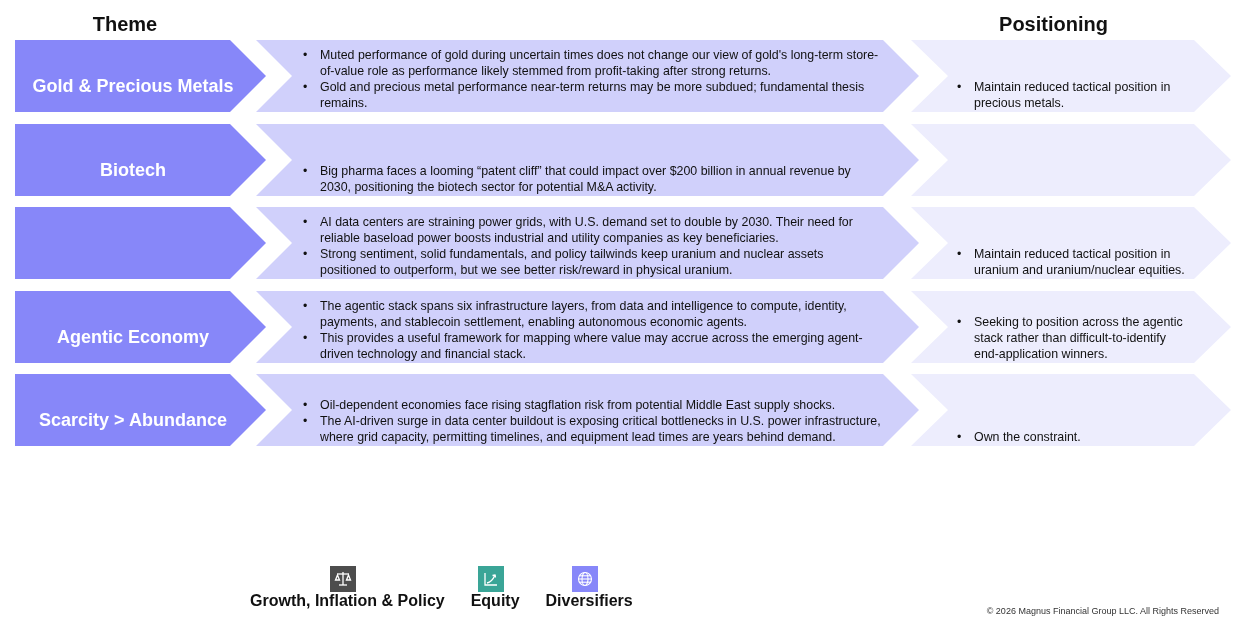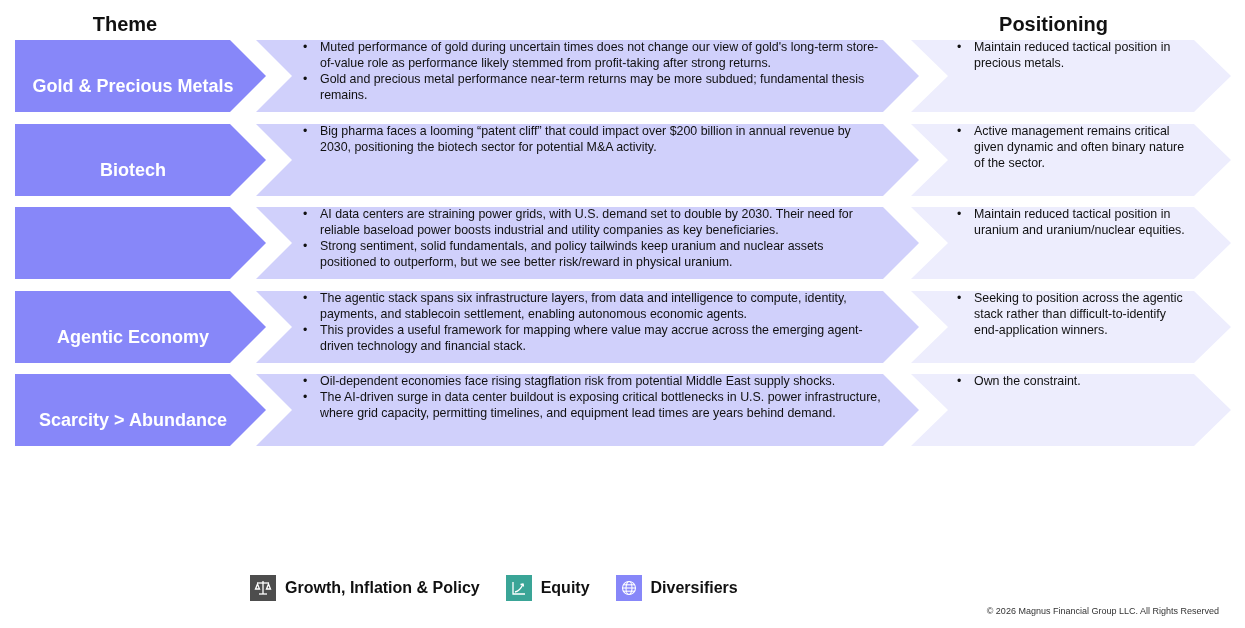--- a/index.html
+++ b/index.html
@@ -9,28 +9,28 @@
   .row { position:absolute; left:0; width:1245px; height:72px; }
   .shape { position:absolute; top:0; height:72px; }
   .theme { left:15px; width:251px; background:#8787f9;
            clip-path:polygon(0 0, 215px 0, 251px 36px, 215px 72px, 0 72px); }
   .theme-label { position:absolute; left:15px; width:236px; top:0; height:92px; display:flex; align-items:center; justify-content:center;
                  color:#fff; font-weight:bold; font-size:18px; }
   .comm { left:256px; width:663px; background:#d0d0fb;
           clip-path:polygon(0 0, 627px 0, 663px 36px, 627px 72px, 0 72px, 36px 36px); }
   .pos { left:911px; width:320px; background:#ededfd;
          clip-path:polygon(0 0, 283px 0, 320px 36px, 283px 72px, 0 72px, 37px 36px); }
-  .text { position:absolute; top:0; height:72px; display:flex; align-items:flex-start; font-size:12.4px; line-height:15.9px; color:#111; }
+  .text { position:absolute; top:0; height:72px; display:flex; align-items:flex-end; font-size:12.4px; line-height:15.9px; color:#111; }
   .comm-text { left:303px; width:580px; }
   .pos-text { left:957px; width:232px; }
   ul { margin:0; padding:0; list-style:none; }
   li { position:relative; padding-left:17px; }
   li::before { content:"\2022"; position:absolute; left:0; top:0; }
   .legend { position:absolute; top:575px; left:250px; height:26px; display:flex; align-items:center; }
-  .leg-item { display:flex; align-items:center; margin-right:26px; }
+  .leg-item { display:flex; align-items:center; margin-right:26px;flex-direction:column; }
   .leg-icon { width:26px; height:26px; display:flex; align-items:center; justify-content:center; margin-right:9px; }
   .leg-label { font-weight:bold; font-size:16px; }
   .copyright { position:absolute; top:606px; right:26px; font-size:9px; color:#333; }
 </style>
 </head>
 <body>
 
 <div class="hdr" style="left:15px;width:220px;">Theme</div>
 <div class="hdr" style="left:256px;width:630px;margin-top:24px;">Commentary</div>
 <div class="hdr" style="left:911px;width:285px;">Positioning</div>
@@ -56,25 +56,20 @@
     <div class="row" style="top: 124px;">
       <div class="shape theme"></div>
       <div class="theme-label">Biotech</div>
       <div class="shape comm"></div>
       <div class="text comm-text">
         <ul>
           <li>Big pharma faces a looming “patent cliff” that could impact over $200 billion in annual revenue by 2030, positioning the biotech sector for potential M&amp;A activity.</li>
         </ul>
       </div>
       <div class="shape pos"></div>
-      <div class="text pos-text">
-        <ul>
-          <li>Active management remains critical given dynamic and often binary nature of the sector.</li>
-        </ul>
-      </div>
     </div>
     <div class="row" style="top: 207px;">
       <div class="shape theme"></div>
       <div class="shape comm"></div>
       <div class="text comm-text">
         <ul>
           <li>AI data centers are straining power grids, with U.S. demand set to double by 2030. Their need for reliable baseload power boosts industrial and utility companies as key beneficiaries.</li>
           <li>Strong sentiment, solid fundamentals, and policy tailwinds keep uranium and nuclear assets positioned to outperform, but we see better risk/reward in physical uranium.</li>
         </ul>
       </div>

